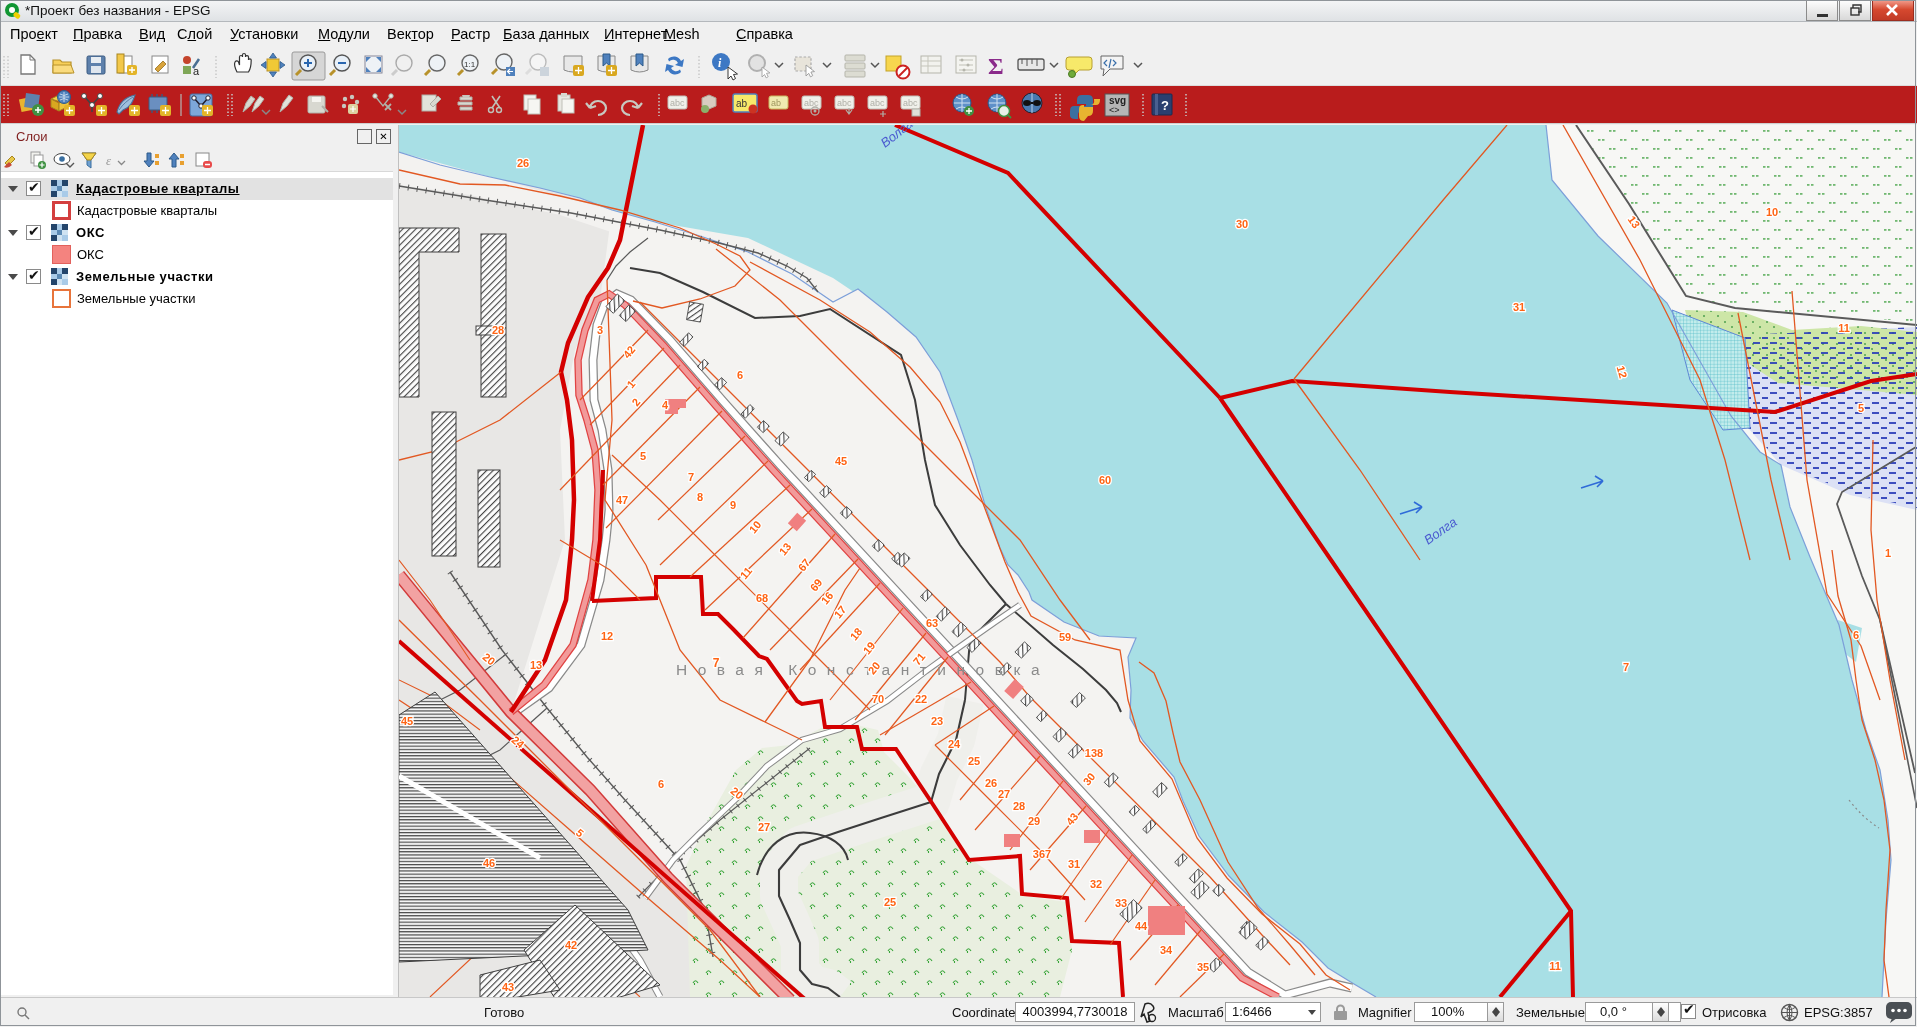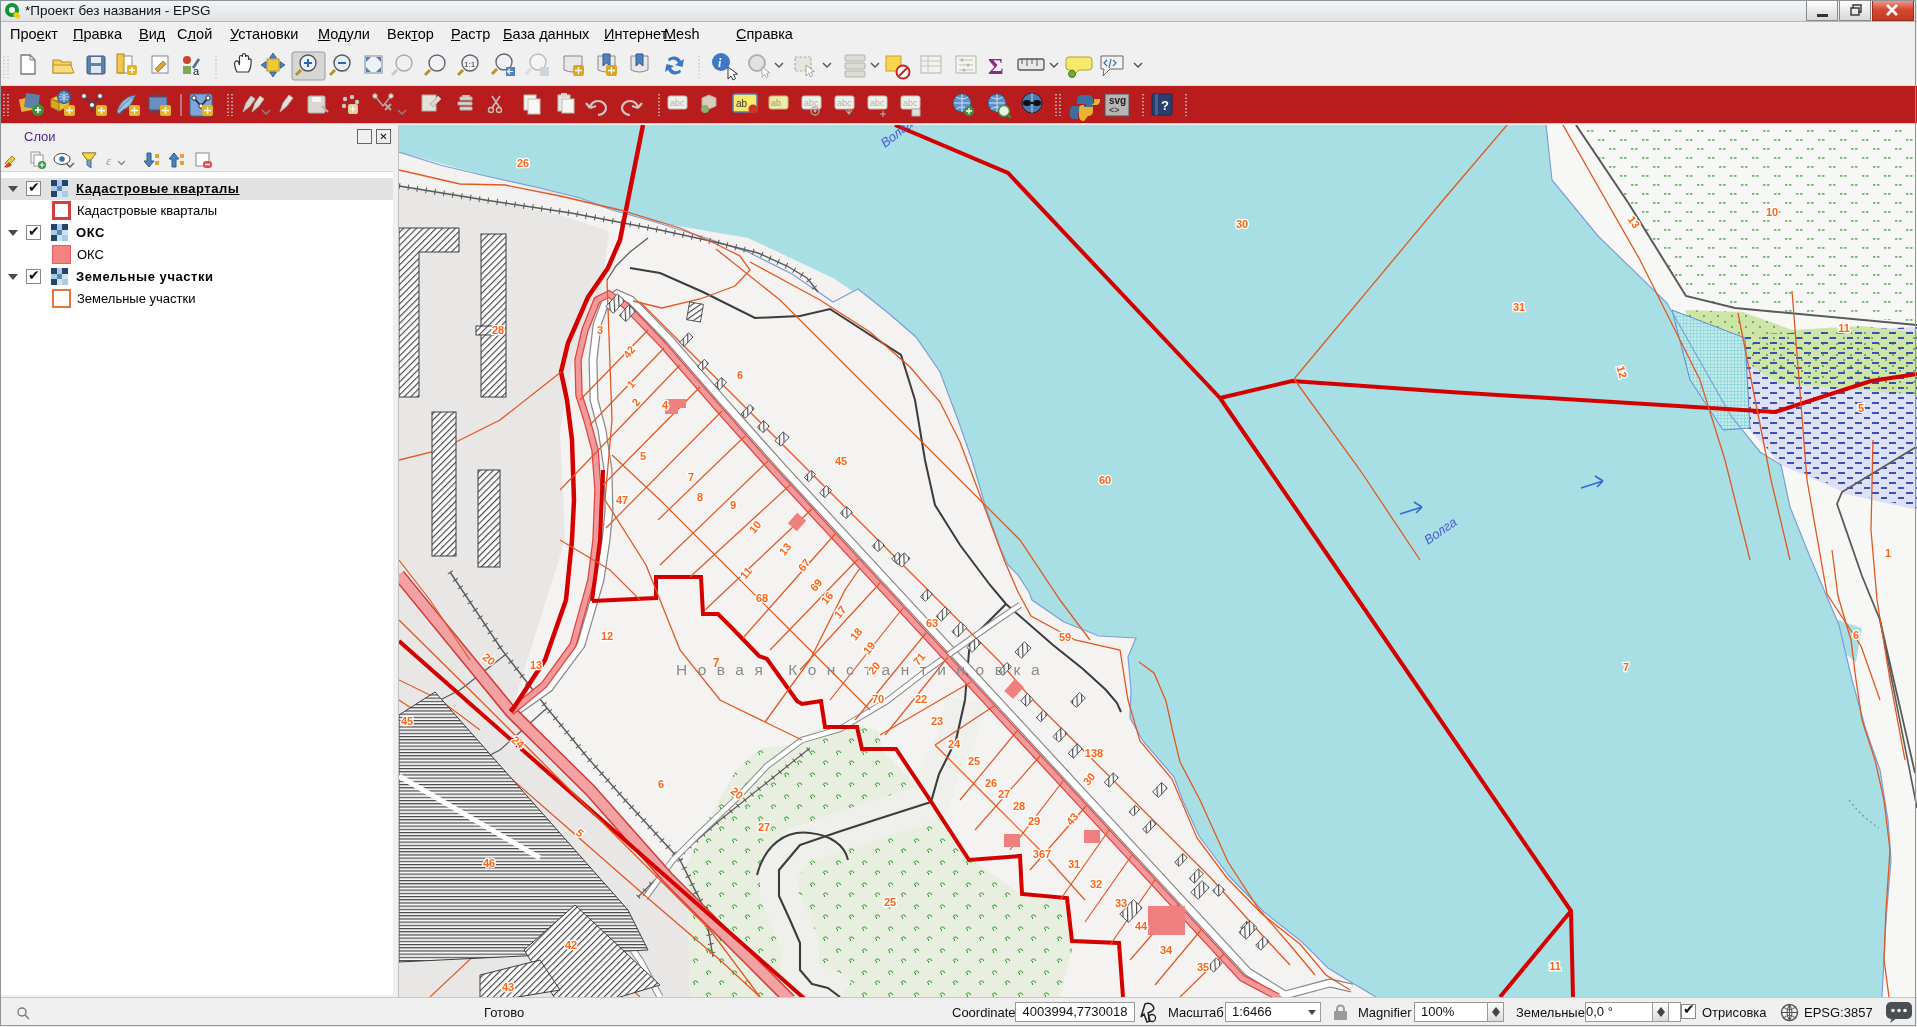--- a/index.html
+++ b/index.html
@@ -5,21 +5,21 @@
 #title{position:absolute;left:0;top:0;width:1917px;height:22px;background:linear-gradient(#f4f5f6,#dfe2e5);border-bottom:1px solid #b4b8bc;font-size:13.5px;color:#111}
 #title .txt{position:absolute;left:25px;top:3px}
 .wbtn{position:absolute;top:0;height:21px;border:1px solid #8b8b8b;background:linear-gradient(#fdfdfd,#d8d8d8);text-align:center;font-size:11px;color:#222;line-height:19px}
 #menubar{position:absolute;left:0;top:22px;width:1917px;height:25px;background:#f0f0f0;font-size:14.5px;color:#000}
 #menubar span{position:absolute;top:4px}
 #menubar u{text-decoration:underline}
 #tb1{position:absolute;left:0;top:47px;width:1917px;height:39px;background:#f0f0f0;border-bottom:1px solid #dcdcdc}
 #tb2{position:absolute;left:0;top:86px;width:1917px;height:38px;background:#b91c1c;border-bottom:1px solid #cfcfcf}
 #panel{position:absolute;left:0;top:125px;width:395px;height:872px;background:#f0f0f0}
 #ptree{position:absolute;left:0;top:47px;width:393px;height:823px;background:#fff}
-#panel .hdr{position:absolute;left:24px;top:4px;font-size:13px;color:#4c1d95}
+#panel .hdr{position:absolute;left:16px;top:4px;font-size:13px;color:#7f1d1d}
 .prow{position:absolute;left:0;width:393px;height:22px;font-size:13px;color:#000}
 .prow b{font-weight:bold;letter-spacing:0.55px}
 .chk{position:absolute;left:26px;top:3px;width:15px;height:15px;background:#fff;border:1px solid #8a8a8a}
 .chk:after{content:"✔";position:absolute;left:1px;top:-3px;font-size:14px;color:#111}
 .exp{position:absolute;left:8px;top:8px;width:0;height:0;border-left:5px solid transparent;border-right:5px solid transparent;border-top:6px solid #4a4a4a}
 #status{position:absolute;left:0;top:997px;width:1917px;height:30px;background:#f0f0f0;border-top:1px solid #c8c8c8;font-size:13px;color:#111}
 .sbox{position:absolute;top:4px;height:20px;background:#fff;border:1px solid #9a9a9a;font-size:13px;color:#111;line-height:18px}
 .spin{position:absolute;top:4px;width:17px;height:20px;background:linear-gradient(#fefefe,#dcdcdc);border:1px solid #9a9a9a}
 .spin:before{content:"";position:absolute;left:4px;top:4px;border-left:4px solid transparent;border-right:4px solid transparent;border-bottom:5px solid #444}
 .spin:after{content:"";position:absolute;left:4px;bottom:4px;border-left:4px solid transparent;border-right:4px solid transparent;border-top:5px solid #444}
@@ -765,24 +765,24 @@
       <path d="M6,2 q5,-2 8,2 q2,3 -1,5 l-4,2 2,8 -3,1 -3,-8 -3,3 Z" fill="none" stroke="#222" stroke-width="1.5"></path>
       <circle cx="13" cy="16" r="3.5" fill="none" stroke="#222" stroke-width="1.3"></circle>
     </svg>
  <span style="position:absolute;left:1168px;top:7px">Масштаб</span>
  <div class="sbox" style="left:1225px;width:96px;padding-left:6px">1:6466<span style="position:absolute;right:4px;top:7px;width:0;height:0;border-left:4px solid transparent;border-right:4px solid transparent;border-top:5px solid #444"></span></div>
  <svg style="position:absolute;left:1332px;top:5px" width="17" height="19" viewBox="0 0 17 19">
       <rect x="2" y="8" width="13" height="9" rx="1" fill="#9a9a9a"></rect>
       <path d="M5,8 v-2 a3.5,3.5 0 0 1 7,0 v2" fill="none" stroke="#9a9a9a" stroke-width="2"></path>
     </svg>
  <span style="position:absolute;left:1358px;top:7px">Magnifier</span>
- <div class="sbox" style="left:1414px;width:74px;padding-left:6px">100%</div>
+ <div class="sbox" style="left:1414px;width:74px;padding-left:16px">100%</div>
  <span class="spin" style="left:1487px"></span>
  <span style="position:absolute;left:1516px;top:7px">Земельные</span>
- <div class="sbox" style="left:1585px;width:96px;padding-left:0">0,0 °</div>
+ <div class="sbox" style="left:1585px;width:96px;padding-left:14px">0,0 °</div>
  <span class="spin" style="left:1652px"></span>
  <div style="position:absolute;left:1681px;top:6px;width:15px;height:15px;background:#fff;border:1px solid #8a8a8a">
       <span style="position:absolute;left:1px;top:-4px;font-size:14px">✔</span>
     </div>
  <span style="position:absolute;left:1702px;top:7px">Отрисовка</span>
  <svg style="position:absolute;left:1780px;top:5px" width="19" height="19" viewBox="0 0 19 19">
       <circle cx="9.5" cy="9.5" r="8" fill="none" stroke="#555" stroke-width="1.4"></circle>
       <path d="M1.5,9.5 h16 M9.5,1.5 v16 M4,4.5 q5.5,4 11,0 M4,14.5 q5.5,-4 11,0 M9.5,1.5 q-5,8 0,16 M9.5,1.5 q5,8 0,16" fill="none" stroke="#555" stroke-width="1"></path>
     </svg>
  <span style="position:absolute;left:1804px;top:7px">EPSG:3857</span>

